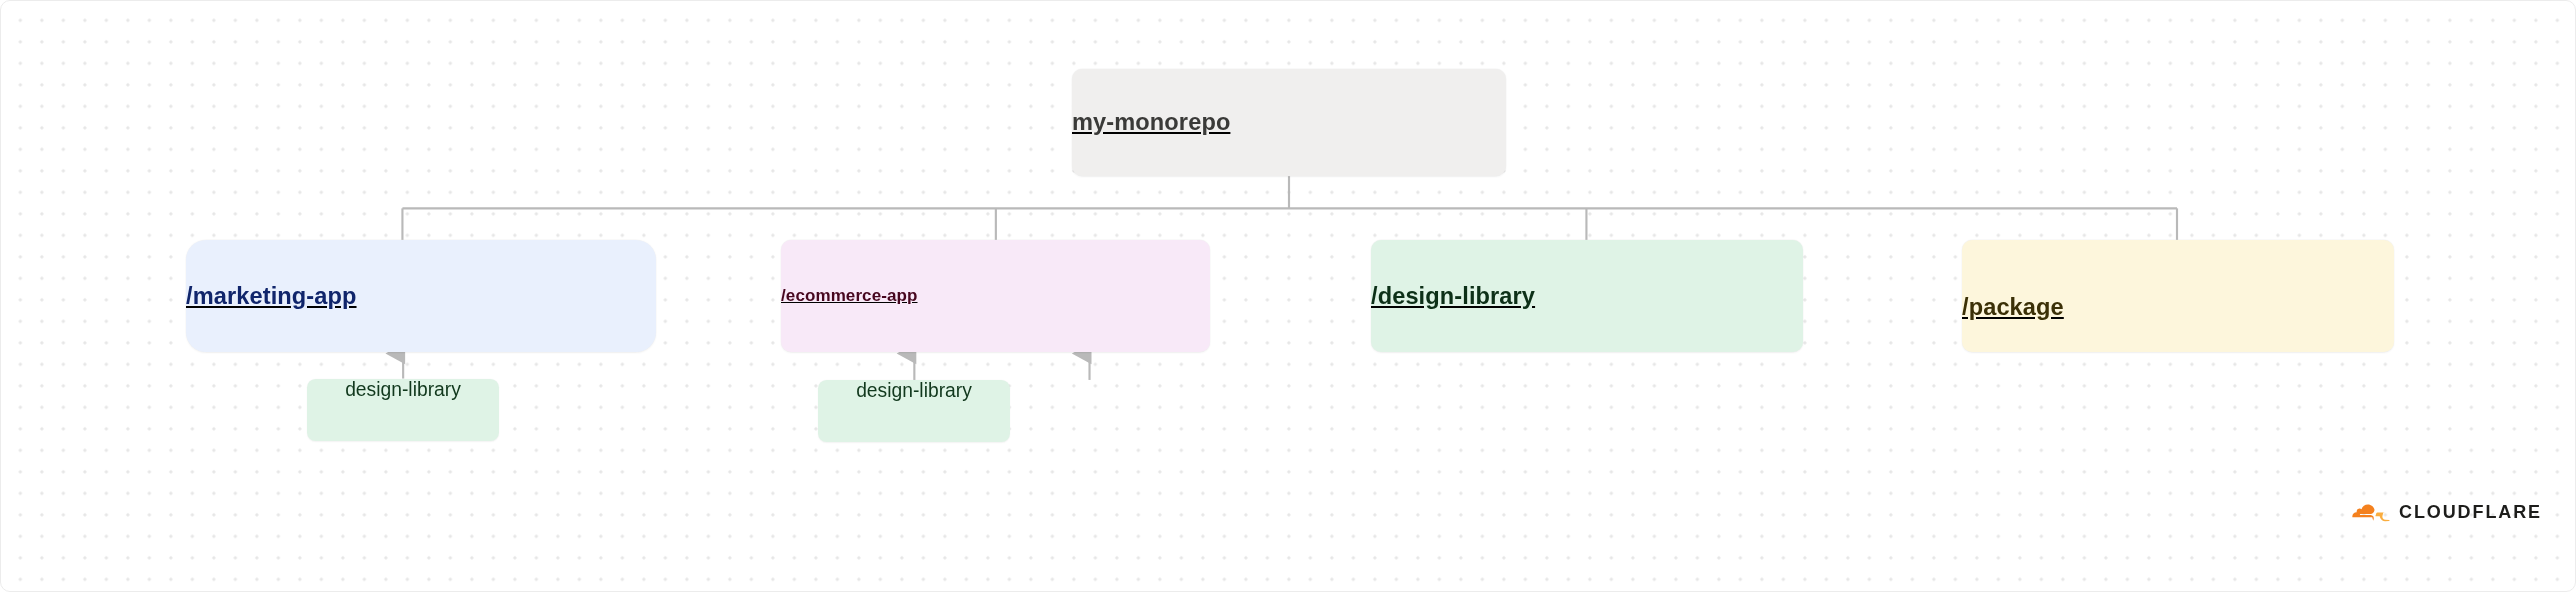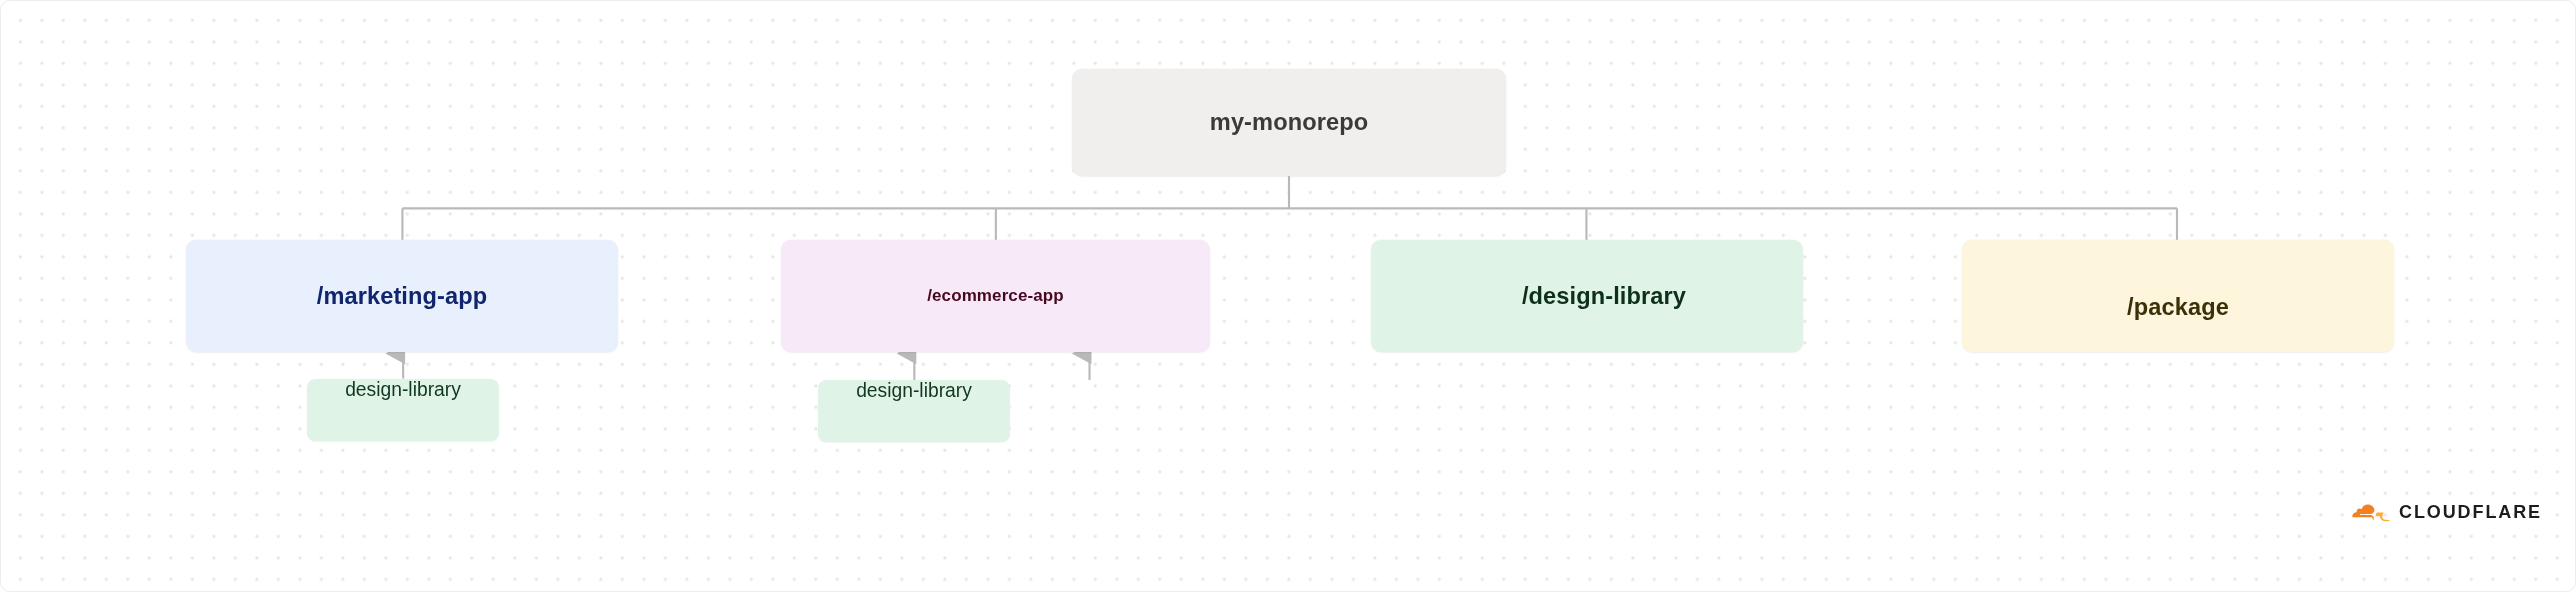--- a/index.html
+++ b/index.html
@@ -37,23 +37,23 @@
     height: 592px;
     pointer-events: none;
   }
 
   
   .node {
     position: absolute;
     box-sizing: border-box;
     display: flex;
     align-items: center;
-    justify-content: center;
     border-radius: 10px;
     box-shadow: 0 0.7px 2.1px rgba(0,0,0,0.055), 0 0 0 0.4px rgba(0,0,0,0.025);
+    text-decoration: underline;
   }
   .node-label {
     font-weight: bold;
     letter-spacing: 0.1px;
     white-space: nowrap;
   }
 
   #node-root {
     left: 1071px;
     top: 68px;
@@ -62,23 +62,24 @@
     background: #f0efee;
   }
   #node-root .node-label {
     font-size: 23.6px;
     color: #3a3a38;
   }
 
   #node-marketing {
     left: 185px;
     top: 239px;
-    width: 432px;
+    width: 470px;
     height: 112px;
     background: #e9f0fd;
+    border-radius: 20px;
   }
   #node-marketing .node-label {
     font-size: 23.6px;
     color: #10256b;
   }
 
   #node-ecommerce {
     left: 780px;
     top: 239px;
     width: 429px;
@@ -93,21 +94,20 @@
   #node-design {
     left: 1370px;
     top: 239px;
     width: 432px;
     height: 112px;
     background: #dff3e6;
   }
   #node-design .node-label {
     font-size: 23.6px;
     color: #0d3018;
-    margin-left: 34px;
   }
 
   #node-package {
     left: 1961px;
     top: 239px;
     width: 432px;
     height: 112px;
     background: #fdf6dc;
   }
   #node-package .node-label {

